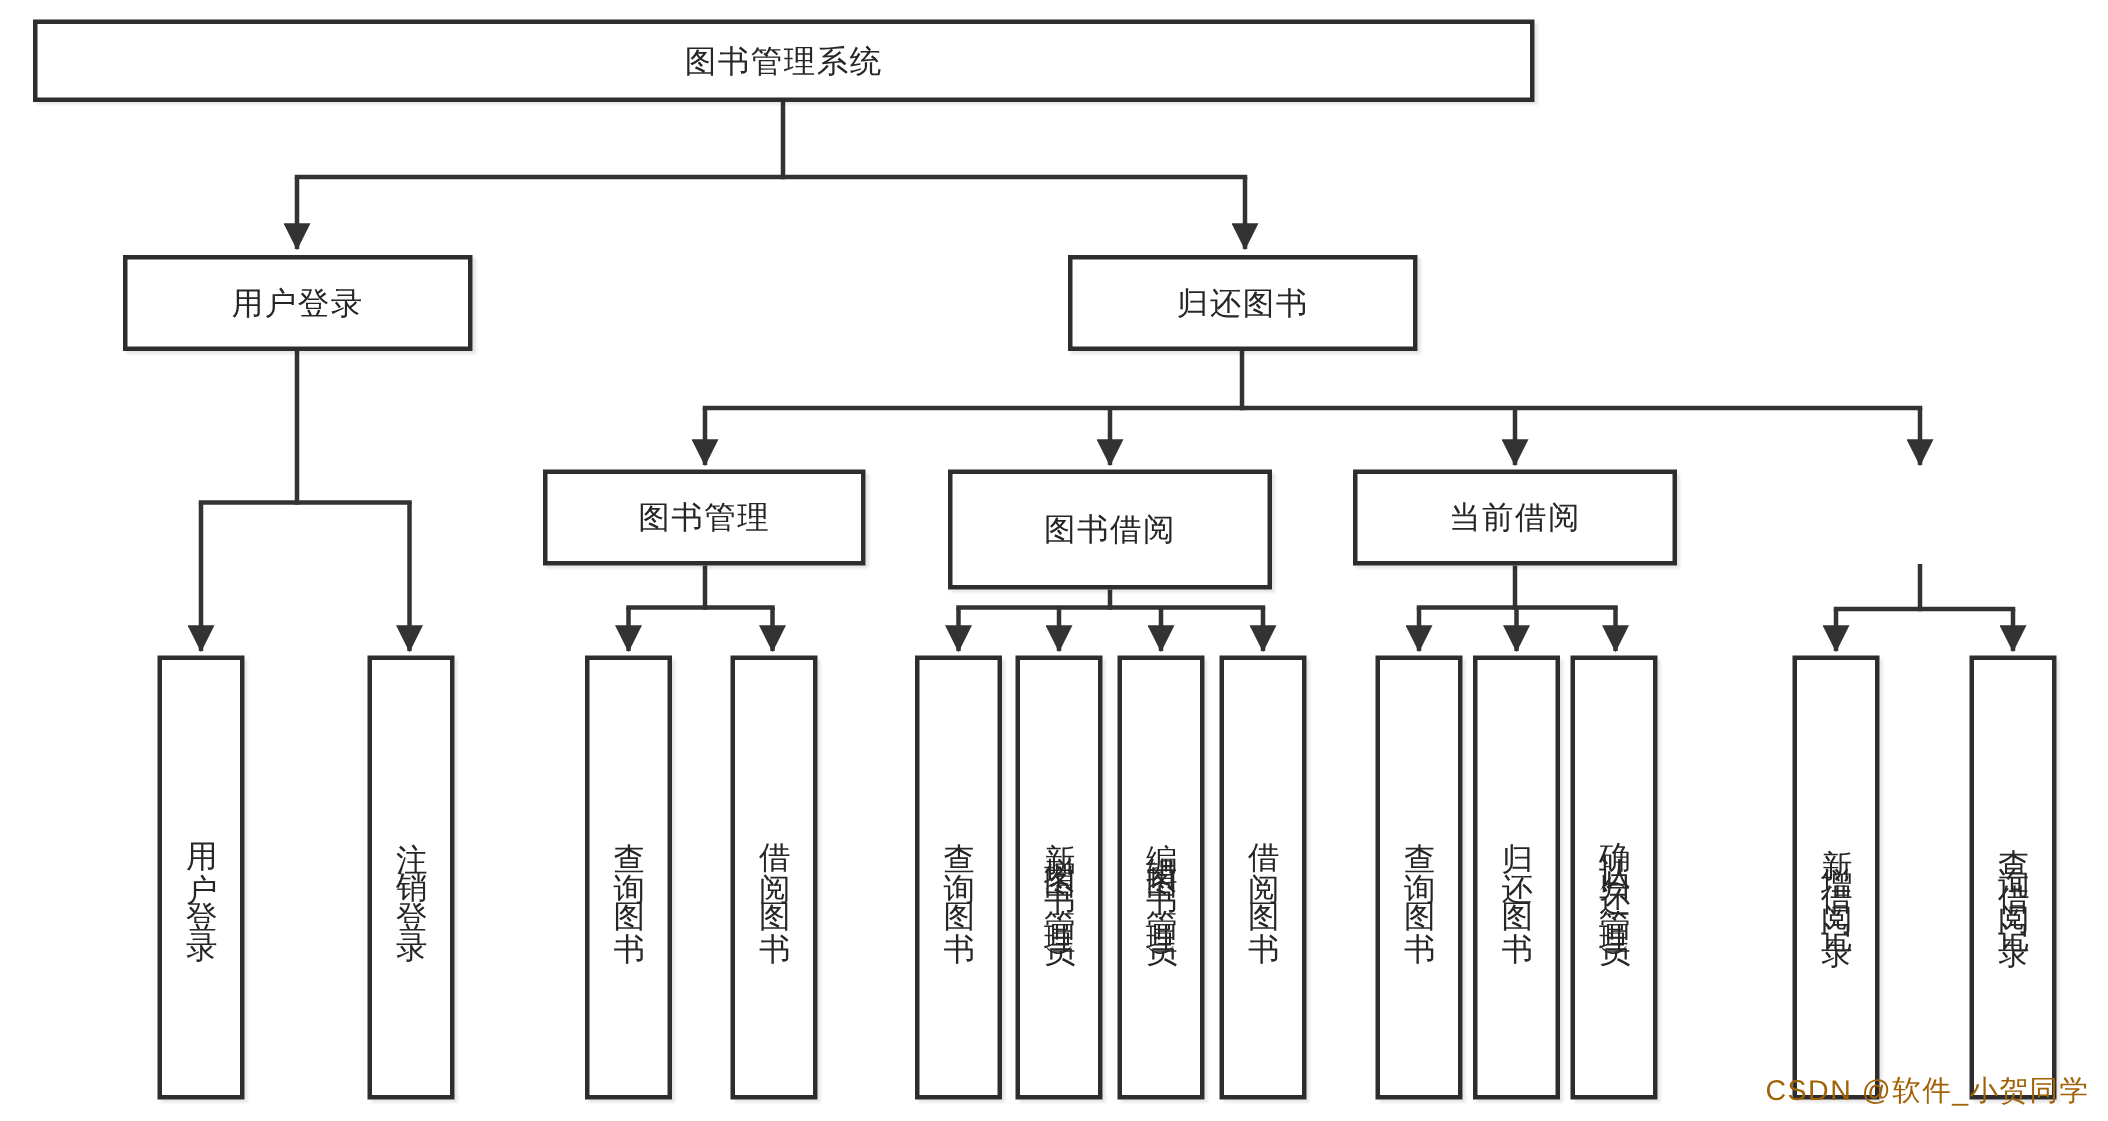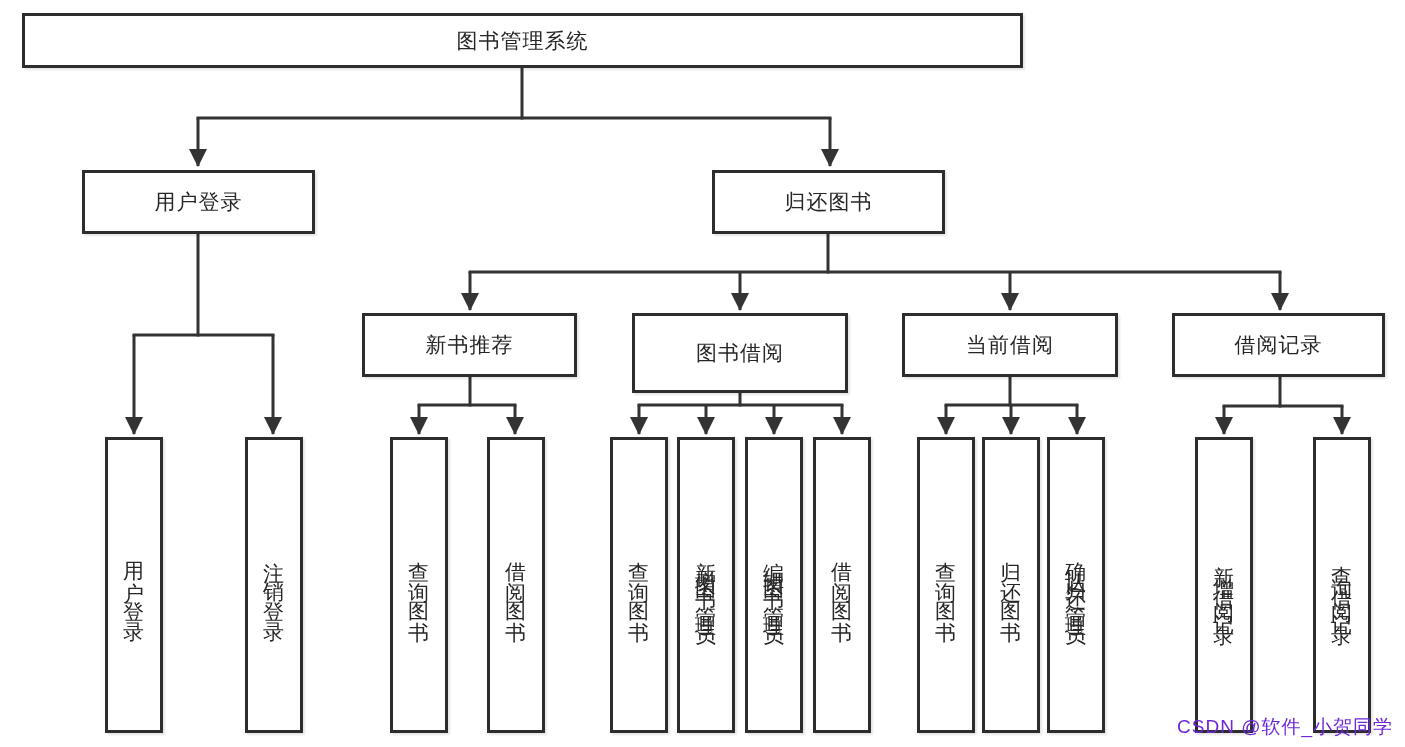--- a/index.html
+++ b/index.html
@@ -36,21 +36,21 @@
   .v4 { letter-spacing: 20px; }
   .v6 { letter-spacing: 12px; }
   .v9 { letter-spacing: 9px; }
   .watermark {
     position: absolute;
     right: 12px;
     top: 714px;
     z-index: 2;
     font-size: 19px;
     letter-spacing: 1px;
-    color: #6d28d9;
+    color: #a16207;
     pointer-events: none;
     white-space: nowrap;
   }
 </style>
 </head>
 <body>
 
 <div class="canvas">
 
   <svg class="wires" width="1405" height="747" viewBox="0 0 1405 747">
@@ -123,30 +123,27 @@
   </div>
 
   <div class="node" style="left:82px; top:170px; width:233px; height:64px;">
     <span class="hlabel">用户登录</span>
   </div>
   <div class="node" style="left:712px; top:170px; width:233px; height:64px;">
     <span class="hlabel">归还图书</span>
   </div>
 
   <div class="node" style="left:362px; top:313px; width:215px; height:64px;">
-    <span class="hlabel">新书推荐</span>
+    <span class="hlabel">图书管理</span>
   </div>
   <div class="node" style="left:632px; top:313px; width:216px; height:80px;">
     <span class="hlabel">图书借阅</span>
   </div>
   <div class="node" style="left:902px; top:313px; width:216px; height:64px;">
     <span class="hlabel">当前借阅</span>
-  </div>
-  <div class="node" style="left:1172px; top:313px; width:213px; height:64px;">
-    <span class="hlabel">借阅记录</span>
   </div>
 
   <div class="node leaf" style="left:105px;">
     <span class="vlabel v4">用户登录</span>
   </div>
   <div class="node leaf" style="left:245px;">
     <span class="vlabel v4">注销登录</span>
   </div>
 
   <div class="node leaf" style="left:390px;">

